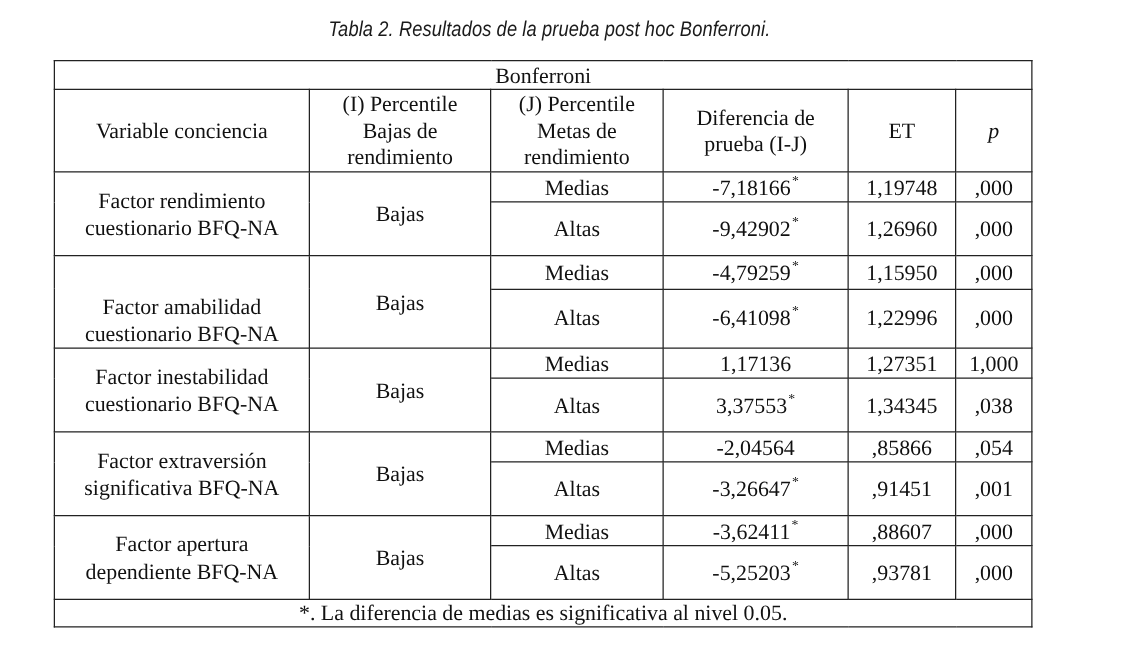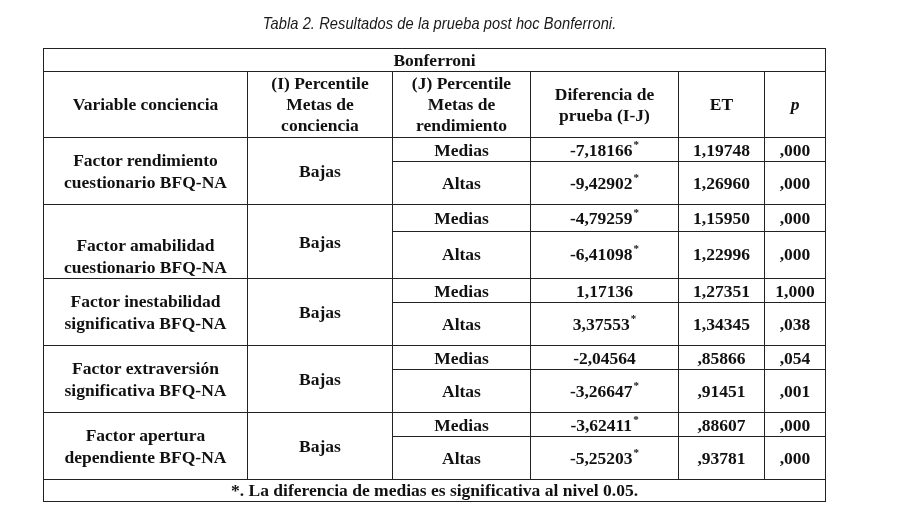--- a/index.html
+++ b/index.html
@@ -37,21 +37,21 @@
       border-collapse: collapse;
       table-layout: fixed;
       font-size: 17.5px;
       line-height: 21px;
     }
     table.bonf td, table.bonf th {
       border: 1px solid #222222;
       padding: 0;
       text-align: center;
       vertical-align: middle;
-      font-weight: bold;
+      font-weight: normal;
     }
     table.bonf tr.band td {
       height: 22px;
       line-height: 22px;
     }
     table.bonf tr.head th {
       height: 65px;
     }
     table.bonf td.var {
       line-height: 21px;
@@ -89,21 +89,21 @@
     <col style="width:148px">
     <col style="width:86px">
     <col style="width:61px">
   </colgroup>
   <tbody id="tbody">
     <tr class="band">
       <td colspan="6">Bonferroni</td>
     </tr>
     <tr class="head">
       <th>Variable conciencia</th>
-      <th><span style="display:inline-block;width:122px;">(I) Percentile Metas de conciencia</span></th>
+      <th><span style="display:inline-block;width:122px;">(I) Percentile Bajas de rendimiento</span></th>
       <th><span style="display:inline-block;width:122px;">(J) Percentile Metas de rendimiento</span></th>
       <th><span style="display:inline-block;width:130px;">Diferencia de prueba (I-J)</span></th>
       <th>ET</th>
       <th class="italic">p</th>
     </tr>
   </tbody>
   <tbody id="groups-body">
       <tr class="r-medias">
         <td rowspan="2" class="var"><span style="display: inline-block; width: 172px;">Factor rendimiento cuestionario BFQ-NA</span></td>
         <td rowspan="2">Bajas</td>
@@ -126,21 +126,21 @@
         <td>1,15950</td>
         <td>,000</td>
       </tr>
       <tr class="r-altas">
         <td>Altas</td>
         <td><span>-6,41098</span><sup class="sig">*</sup></td>
         <td>1,22996</td>
         <td>,000</td>
       </tr>
       <tr class="r-medias">
-        <td rowspan="2" class="var"><span style="display: inline-block; width: 172px;">Factor inestabilidad significativa BFQ-NA</span></td>
+        <td rowspan="2" class="var"><span style="display: inline-block; width: 172px;">Factor inestabilidad cuestionario BFQ-NA</span></td>
         <td rowspan="2">Bajas</td>
         <td>Medias</td>
         <td><span>1,17136</span></td>
         <td>1,27351</td>
         <td>1,000</td>
       </tr>
       <tr class="r-altas">
         <td>Altas</td>
         <td><span>3,37553</span><sup class="sig">*</sup></td>
         <td>1,34345</td>

